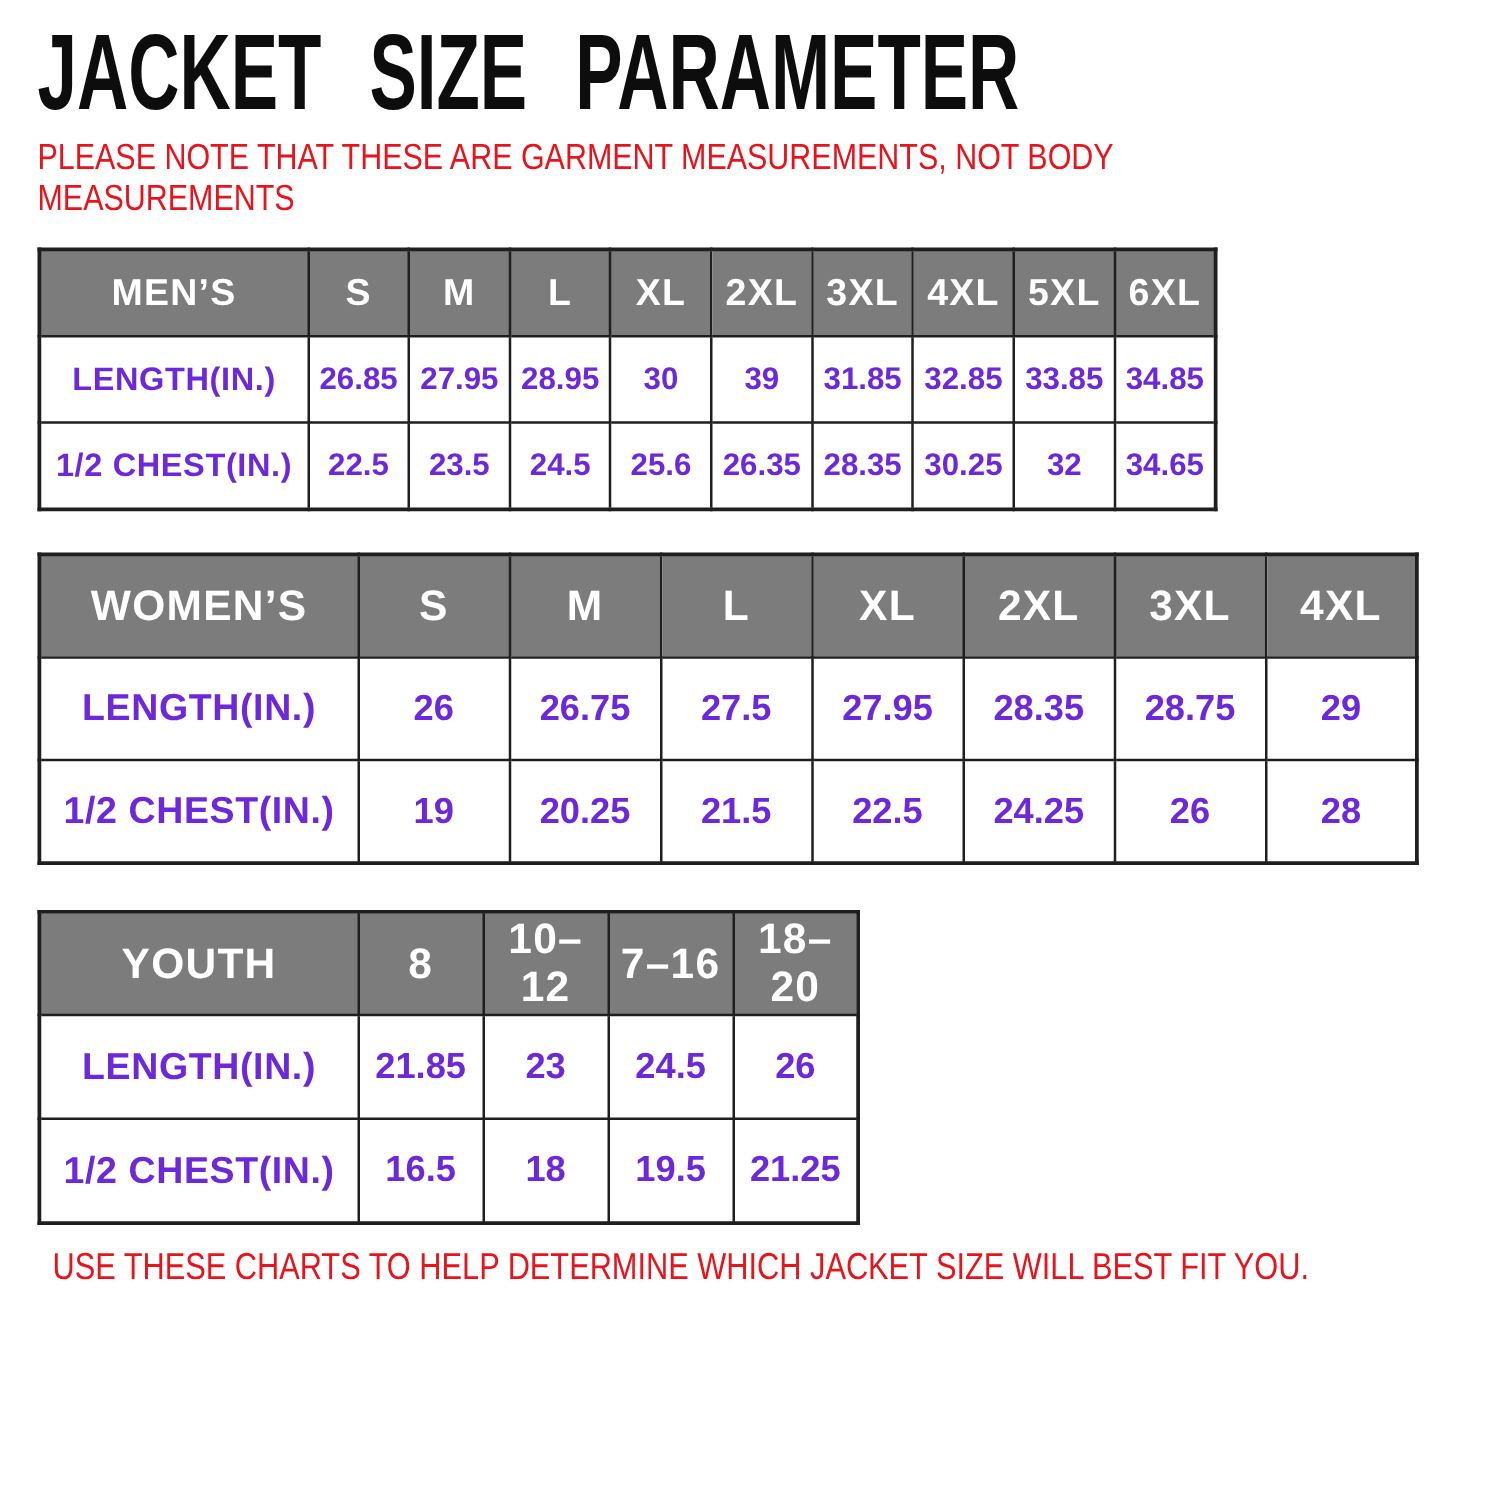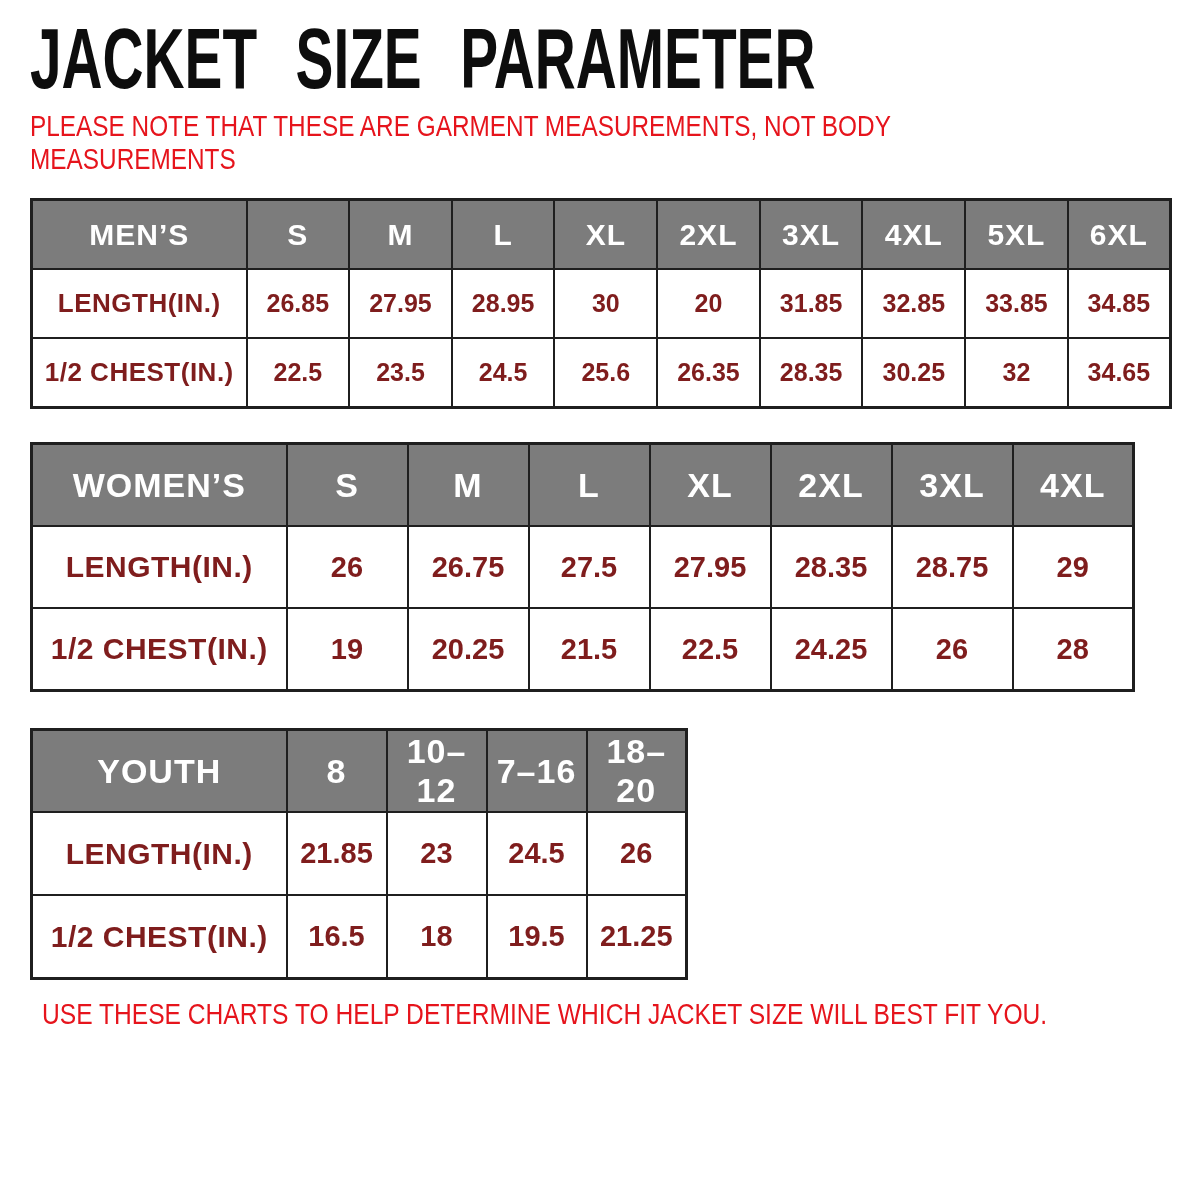--- a/index.html
+++ b/index.html
@@ -18,25 +18,25 @@
   .note-top .line{display:block;white-space:nowrap;transform:scaleX(0.84);transform-origin:0 50%;}
   .note-bottom{margin:30px 0 0 0;font-size:30px;line-height:42px;font-weight:400;}
   .note-bottom .line{display:block;white-space:nowrap;transform:scaleX(0.90);transform-origin:0 50%;}
   .usage-note{margin:17px 0 0 12px;font-size:30px;line-height:34px;font-weight:400;}
   .usage-note .line{display:block;white-space:nowrap;transform:scaleX(0.82);transform-origin:0 50%;}
 
   
   table{border-collapse:collapse;table-layout:fixed;border:3px solid #1f1f1f;}
   th,td{border:2px solid #1f1f1f;text-align:center;vertical-align:middle;padding:0;overflow:hidden;}
   thead th{background:#7c7c7c;color:#ffffff;font-weight:700;letter-spacing:1px;}
-  td{color:#7f1d1d;margin-top:24px;}
+  td{color:#6d28d9;margin-top:24px;}
   td.lbl{font-weight:700;letter-spacing:0.5px;}
   td.val{font-weight:600;}
 
-  table.men{width:1142px;margin-top:22px;}
+  table.men{width:944px;margin-top:22px;}
   .men thead th{height:67px;font-size:30px;}
   .men td{height:67px;}
   .men td.lbl{font-size:26px;}
   .men td.val{font-size:25px;}
 
   table.women{width:1105px;margin-top:33px;border-radius:11px;}
   .women thead th{height:80px;font-size:34px;}
   .women td{height:80px;}
   .women td.lbl{font-size:30px;}
   .women td.val{font-size:29px;}
@@ -88,21 +88,21 @@
         <th>6XL</th>
       </tr>
     </thead>
     <tbody>
       <tr>
         <td class="lbl">LENGTH(IN.)</td>
         <td class="val">26.85</td>
         <td class="val">27.95</td>
         <td class="val">28.95</td>
         <td class="val">30</td>
-        <td class="val">20</td>
+        <td class="val">39</td>
         <td class="val">31.85</td>
         <td class="val">32.85</td>
         <td class="val">33.85</td>
         <td class="val">34.85</td>
       </tr>
       <tr>
         <td class="lbl">1/2 CHEST(IN.)</td>
         <td class="val">22.5</td>
         <td class="val">23.5</td>
         <td class="val">24.5</td>

